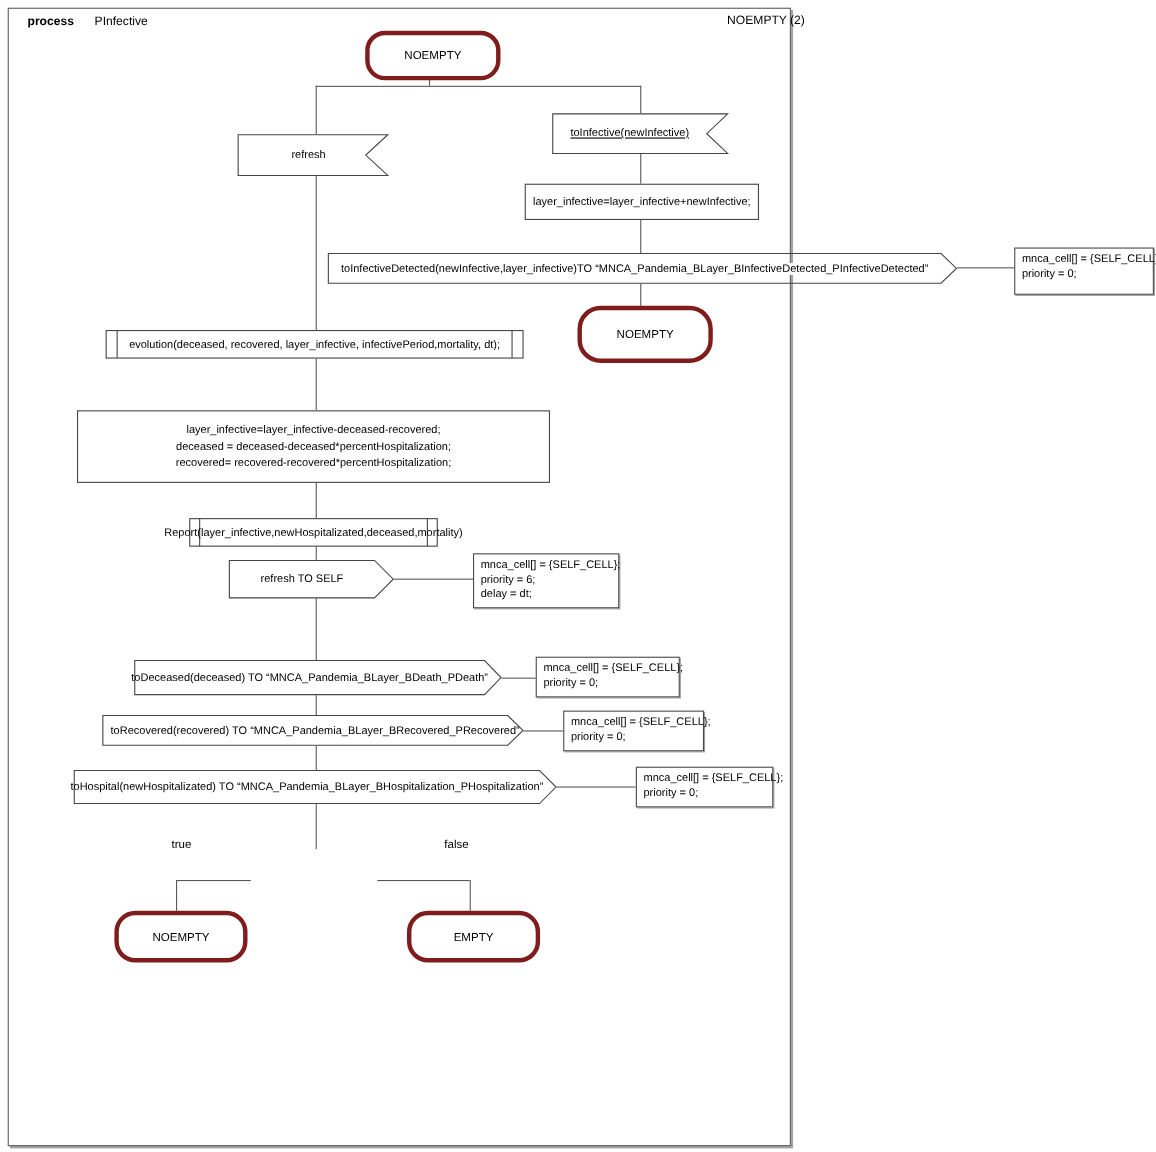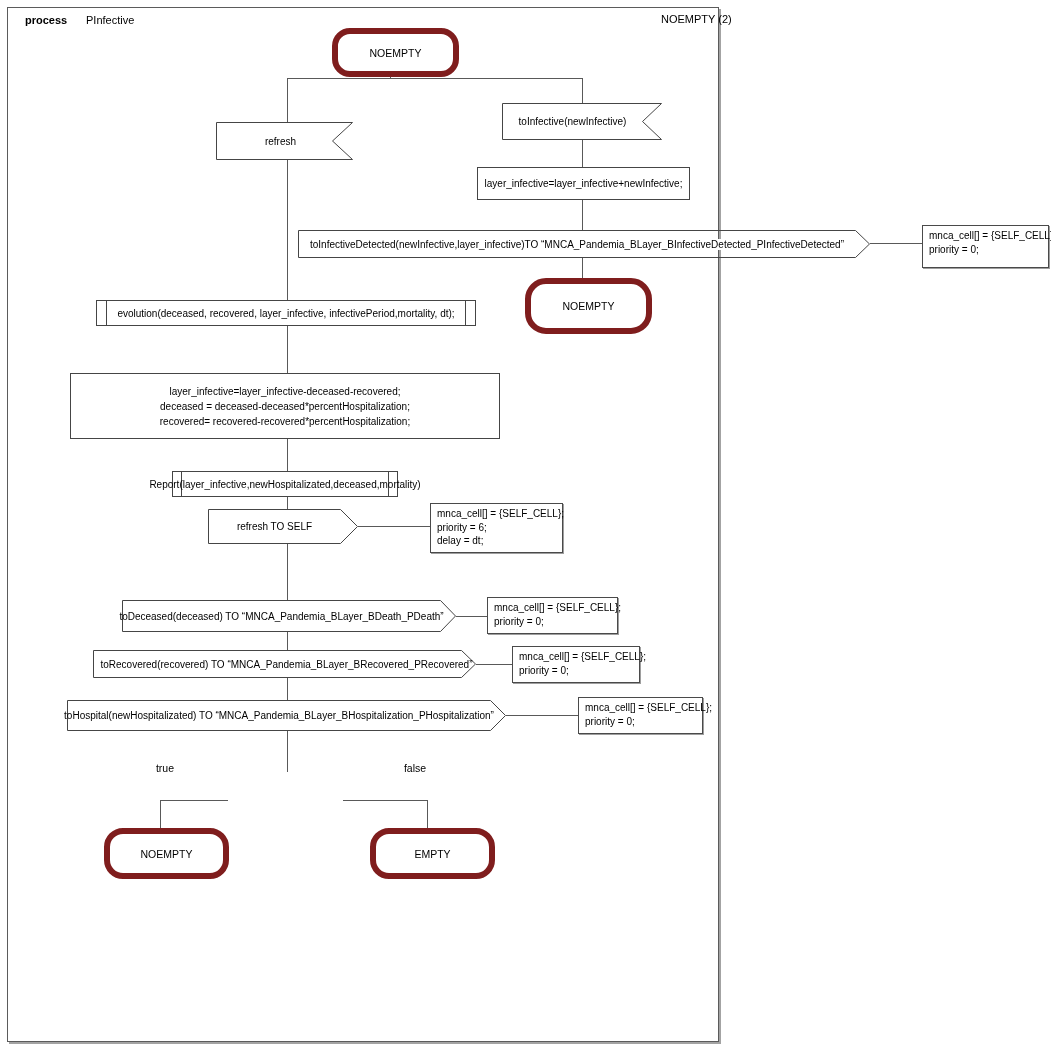--- a/index.html
+++ b/index.html
@@ -11,21 +11,21 @@
   .bold{font-weight:bold;}
   .hline,.vline{position:absolute;background:#595959;}
   .hline{height:1px;}
   .vline{width:1px;}
   .shape{position:absolute;display:flex;align-items:center;justify-content:center;}
   .shape svg{position:absolute;inset:0;width:100%;height:100%;overflow:visible;}
   .shape polygon,.shape rect{fill:#ffffff;stroke:#454545;stroke-width:1;}
   .shape line{stroke:#454545;stroke-width:1;}
   .shape.nofill polygon{fill:none;}
   .lbl{position:relative;z-index:1;font-size:10px;white-space:nowrap;text-align:center;}
-  .state{position:absolute;background:#ffffff;border:6px solid #7f1d1d;border-radius:19px;
+  .state{position:absolute;background:#ffffff;border:4px solid #7f1d1d;border-radius:19px;
          display:flex;align-items:center;justify-content:center;font-size:10.5px;}
   .taskbox{position:absolute;background:#ffffff;border:1px solid #454545;
            display:flex;flex-direction:column;align-items:center;justify-content:center;
            font-size:10px;line-height:15px;text-align:center;}
   .taskbox .ln{white-space:nowrap;}
   .comment{position:absolute;background:#ffffff;border:1px solid #4a4a4a;
            box-shadow:1px 1px 0 #9e9e9e;font-size:10px;line-height:13.5px;
            padding:3px 6px;white-space:nowrap;}
   .small-label{position:absolute;font-size:10.5px;white-space:nowrap;}
 </style>
@@ -153,21 +153,21 @@
   <div class="small-label" style="left:395px;top:762px;width:40px;text-align:center;">false</div>
 
 
   <div class="state" style="left:104px;top:828px;width:113px;height:39px;">
     <span>NOEMPTY</span>
   </div>
   <div class="state" style="left:370px;top:828px;width:113px;height:39px;">
     <span>EMPTY</span>
   </div>
 
-  <div class="shape" style="left:502px;top:103px;width:160px;height:37px;">
+  <div class="shape" style="left:502px;top:103px;width:160px;height:37px;text-decoration:underline;">
     <svg viewBox="0 0 160 37" preserveAspectRatio="none">
       <polygon points="0.5,0.5 159.5,0.5 140.5,18.5 159.5,36.5 0.5,36.5"></polygon>
     </svg>
     <span class="lbl" style="margin-right:19px;">toInfective(newInfective)</span>
   </div>
 
   <div class="taskbox" style="left:477px;top:167px;width:211px;height:31px;">
     <span class="ln">layer_infective=layer_infective+newInfective;</span>
   </div>
 

